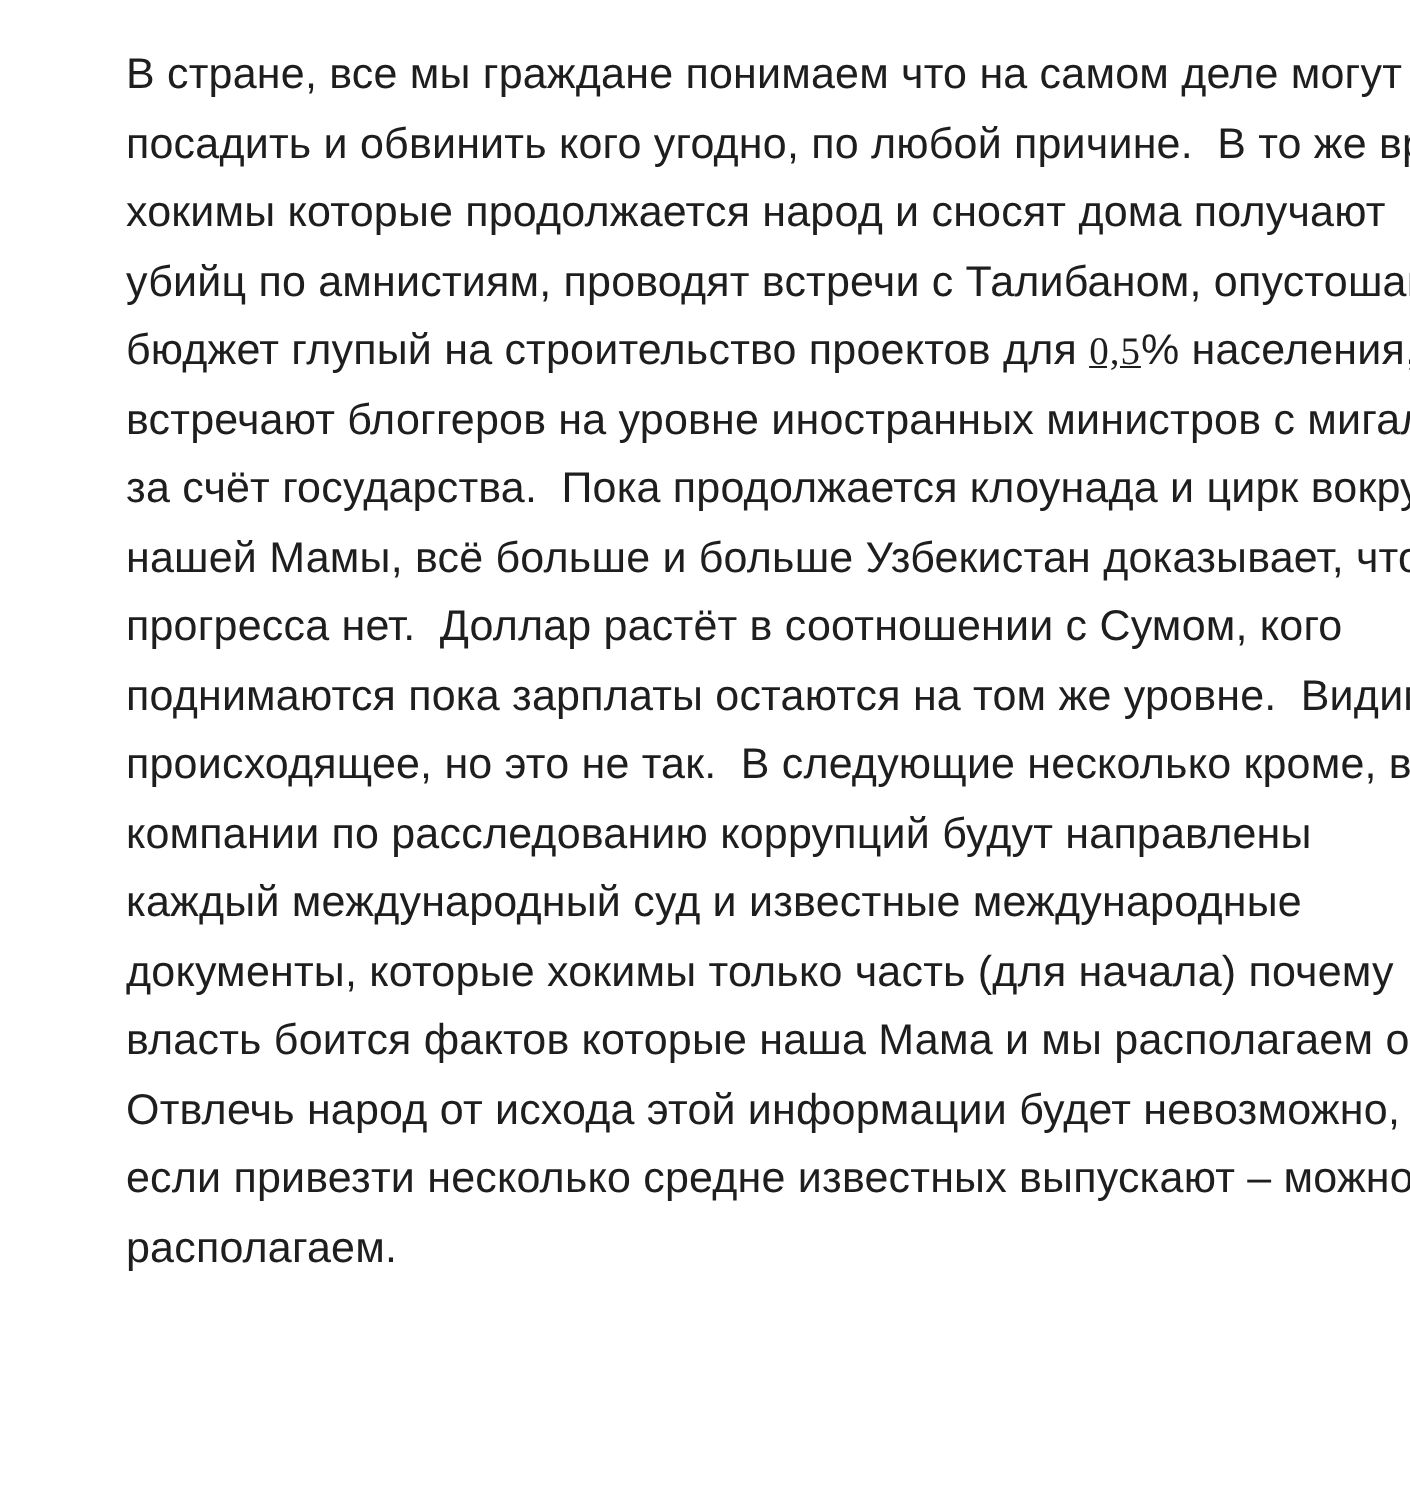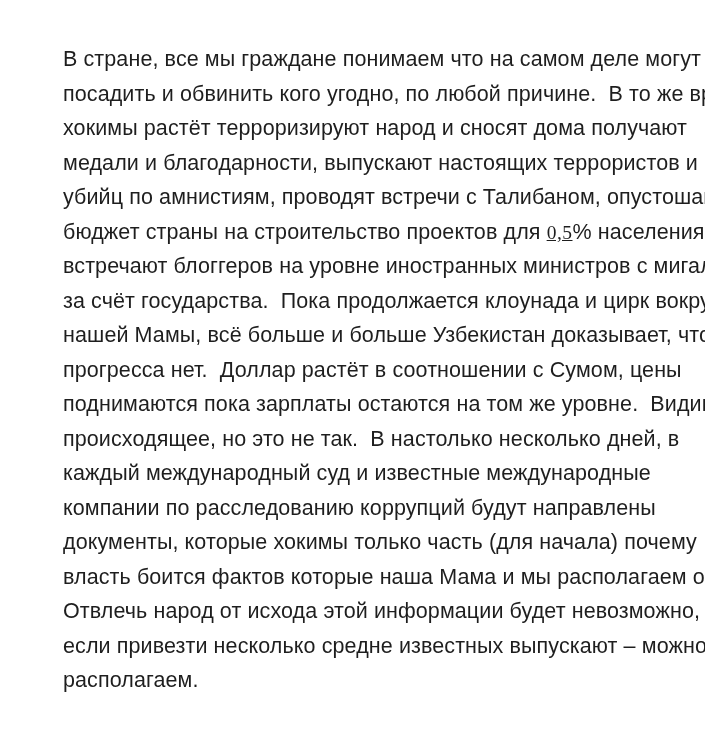--- a/index.html
+++ b/index.html
@@ -34,34 +34,33 @@
     font-family: "Liberation Serif", "DejaVu Serif", serif;
     font-size: 19.5px;
     letter-spacing: 0.5px;
     text-decoration: underline;
   }
 </style>
 </head>
 <body>
 
 <div class="page">
-  <div class="text-block" id="text-block" style="color: rgb(30, 30, 30); margin-top: 22px;">
+  <div class="text-block" id="text-block" style="color: rgb(30, 30, 30);">
       <div class="line"><span>В стране, все мы граждане понимаем что на самом деле могут</span></div>
       <div class="line"><span>посадить и обвинить кого угодно, по любой причине.  В то же время,</span></div>
-      <div class="line"><span>хокимы растёт терроризируют народ и сносят дома получают</span></div>
-      <div class="line"><span>медали и благодарности, выпускают настоящих террористов и</span></div>
+      <div class="line"><span>хокимы которые продолжается народ и сносят дома получают</span></div>
       <div class="line"><span>убийц по амнистиям, проводят встречи с Талибаном, опустошают</span></div>
-      <div class="line"><span>бюджет страны на строительство проектов для </span><span class="serif-num">0,5</span><span>% населения, и</span></div>
+      <div class="line"><span>бюджет глупый на строительство проектов для </span><span class="serif-num">0,5</span><span>% населения, и</span></div>
       <div class="line"><span>встречают блоггеров на уровне иностранных министров с мигалкой</span></div>
       <div class="line"><span>за счёт государства.  Пока продолжается клоунада и цирк вокруг</span></div>
       <div class="line"><span>нашей Мамы, всё больше и больше Узбекистан доказывает, что</span></div>
-      <div class="line"><span>прогресса нет.  Доллар растёт в соотношении с Сумом, цены</span></div>
+      <div class="line"><span>прогресса нет.  Доллар растёт в соотношении с Сумом, кого</span></div>
       <div class="line"><span>поднимаются пока зарплаты остаются на том же уровне.  Видимо</span></div>
-      <div class="line"><span>происходящее, но это не так.  В настолько несколько дней, в</span></div>
+      <div class="line"><span>происходящее, но это не так.  В следующие несколько кроме, в</span></div>
+      <div class="line"><span>компании по расследованию коррупций будут направлены</span></div>
       <div class="line"><span>каждый международный суд и известные международные</span></div>
-      <div class="line"><span>компании по расследованию коррупций будут направлены</span></div>
       <div class="line"><span>документы, которые хокимы только часть (для начала) почему</span></div>
       <div class="line"><span>власть боится фактов которые наша Мама и мы располагаем о них.</span></div>
       <div class="line"><span>Отвлечь народ от исхода этой информации будет невозможно, хотя</span></div>
       <div class="line"><span>если привезти несколько средне известных выпускают – можно</span></div>
       <div class="line"><span>располагаем.</span></div>
     </div>
 </div>
 
 </body></html>

